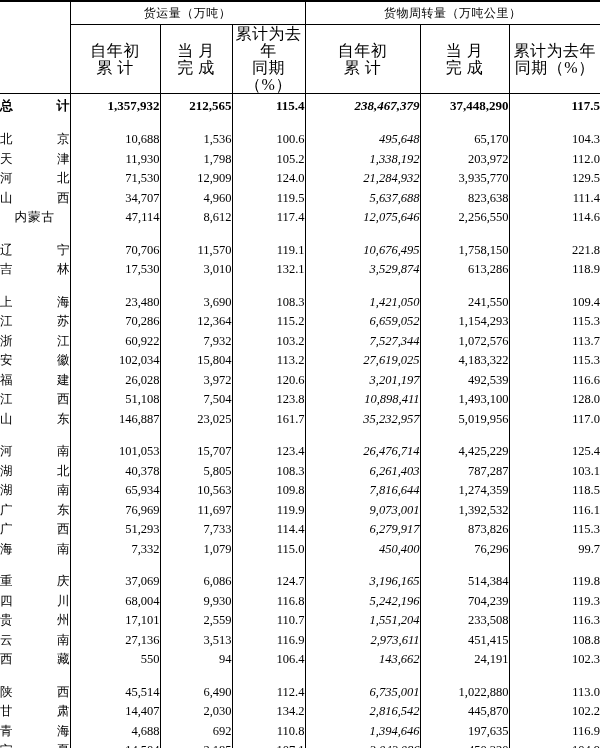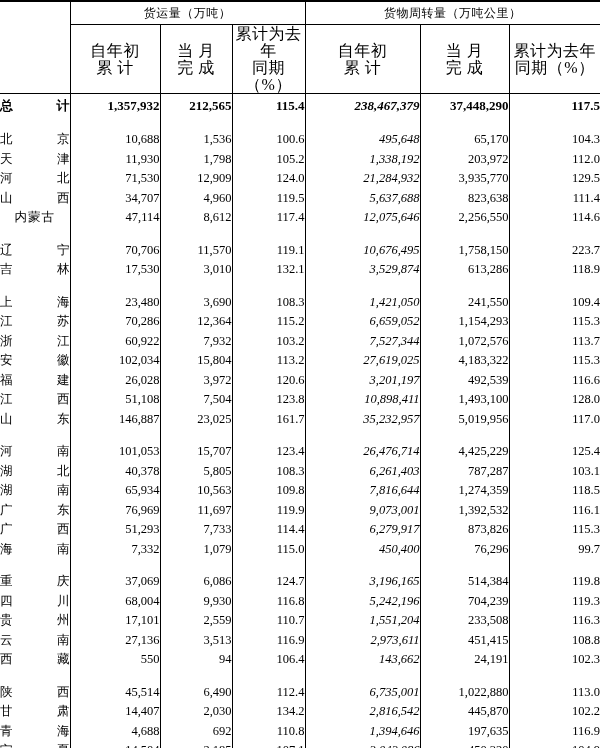--- a/index.html
+++ b/index.html
@@ -282,21 +282,21 @@
             <span class="nm">
               <span>辽</span>
               <span>宁</span>
             </span>
           </td>
           <td class="num sep-l">70,706</td>
           <td class="num sep-l">11,570</td>
           <td class="pct sep-l">119.1</td>
           <td class="num sep-l2">10,676,495</td>
           <td class="num sep-l">1,758,150</td>
-          <td class="pct sep-l">223.7</td>
+          <td class="pct sep-l">221.8</td>
         </tr>
         <tr class="datarow">
           <td class="name">
             <span class="nm">
               <span>吉</span>
               <span>林</span>
             </span>
           </td>
           <td class="num sep-l">17,530</td>
           <td class="num sep-l">3,010</td>

